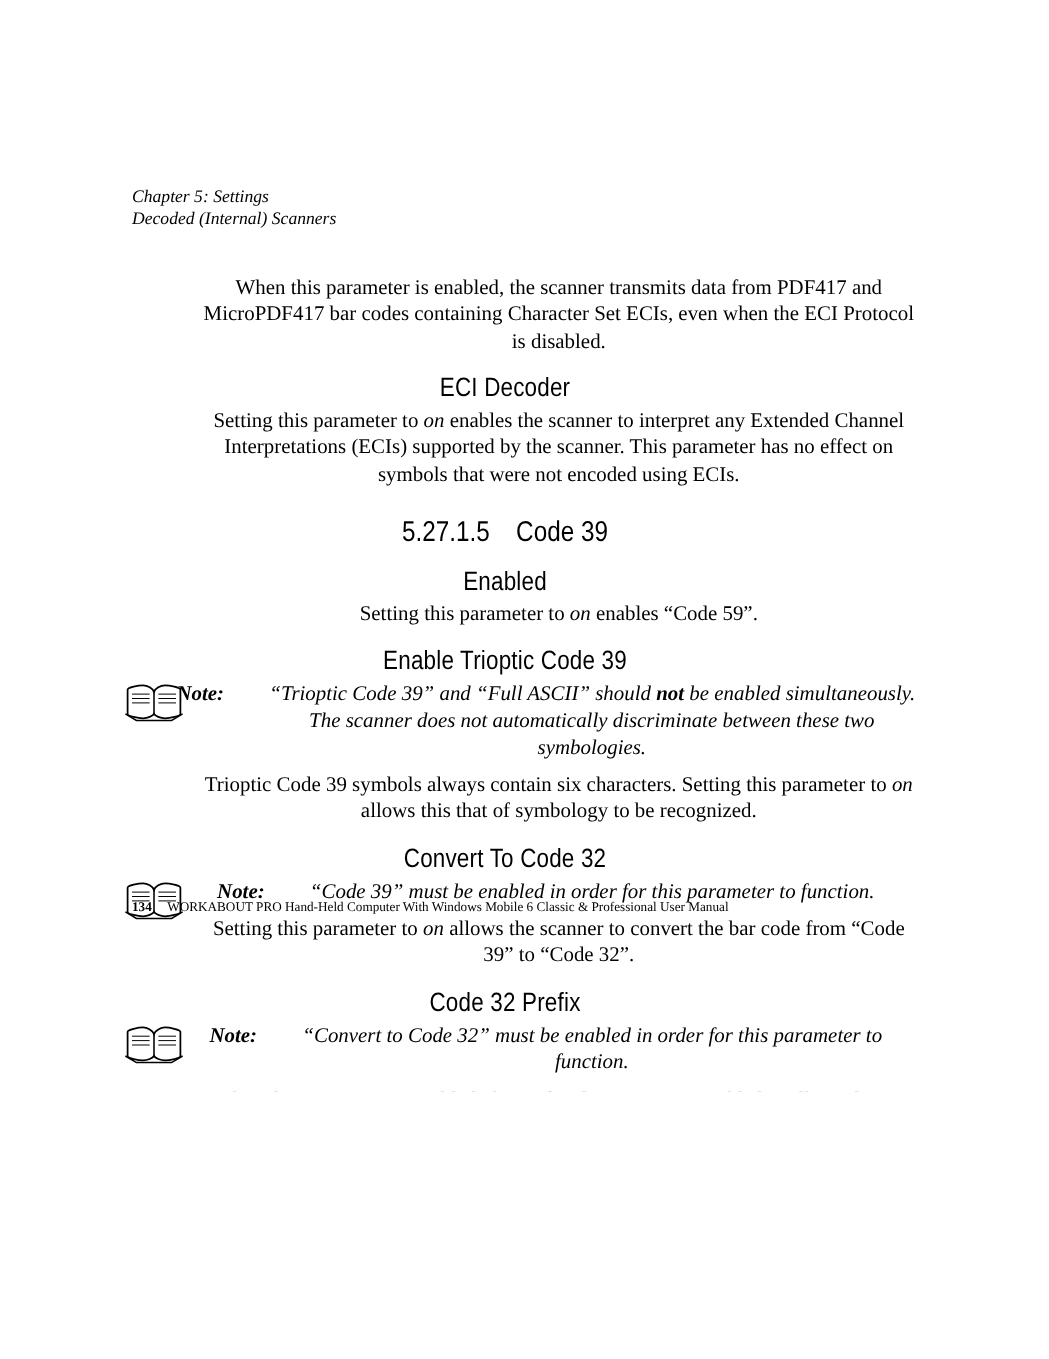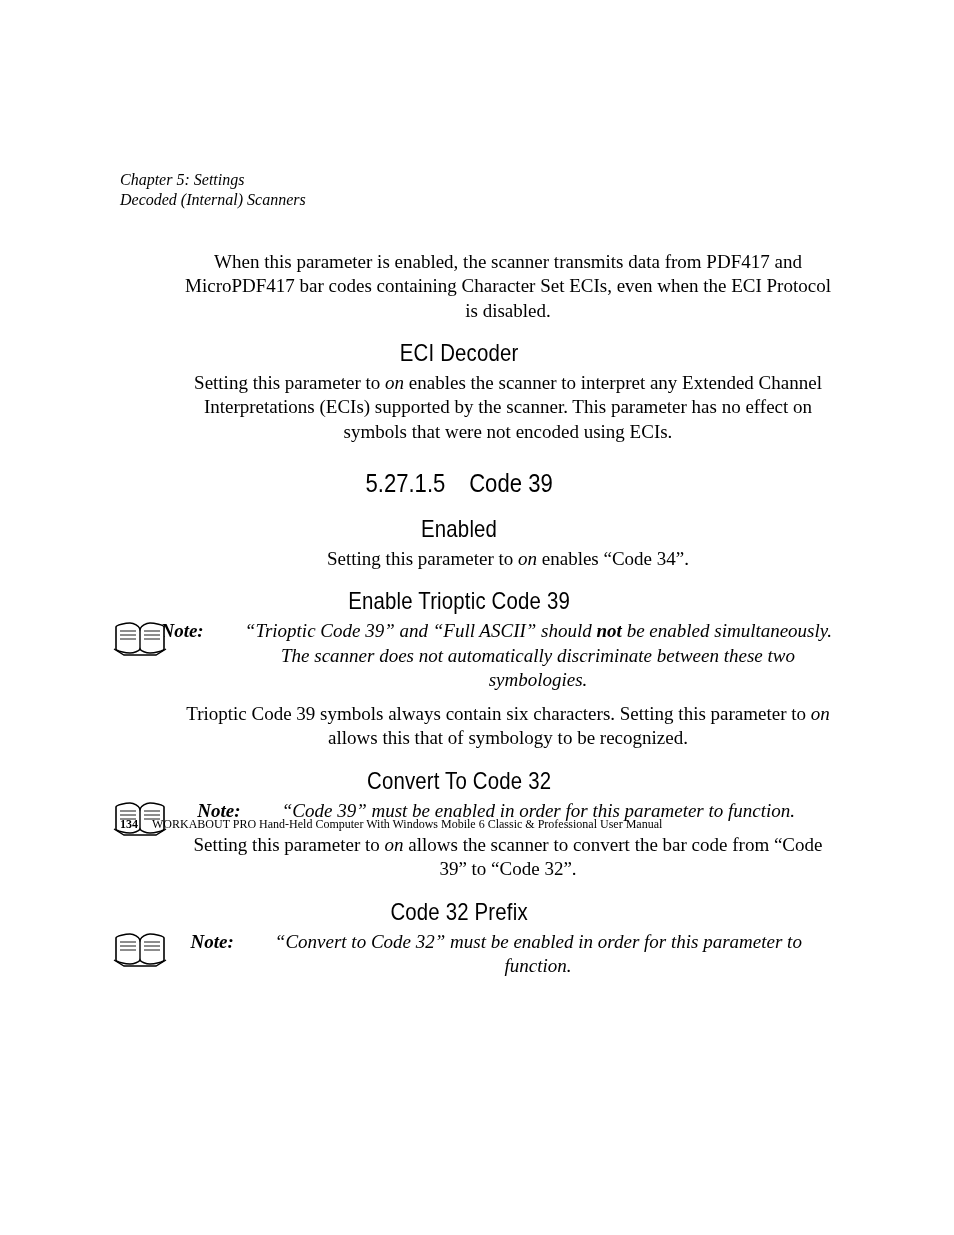--- a/index.html
+++ b/index.html
@@ -117,21 +117,21 @@
     <p class="para">
       <span>Setting this parameter to </span><em class="kw">on</em><span> enables the scanner to interpret any Extended Channel Interpretations (ECIs) supported by the scanner. This parameter has no effect on symbols that were not encoded using ECIs.</span>
     </p>
 
     <div class="h-sec">
       <span class="num">5.27.1.5</span><span>Code 39</span>
     </div>
 
     <div class="h-sub">Enabled</div>
     <p class="para">
-      <span>Setting this parameter to </span><em class="kw">on</em><span> enables “Code 34”.</span>
+      <span>Setting this parameter to </span><em class="kw">on</em><span> enables “Code 59”.</span>
     </p>
 
     <div class="h-sub">Enable Trioptic Code 39</div>
     <div class="note-row">
       <svg class="note-icon" viewBox="0 0 56 36">
         <path d="M4 6 C4 4 14 2 18 2 C22 2 27 5 28 8 C29 5 34 2 38 2 C42 2 52 4 52 6 L52 28 C52 30 42 32 38 32 C34 32 29 30 28 28 C27 30 22 32 18 32 C14 32 4 30 4 28 Z" fill="#fff" stroke="#000" stroke-width="1.6"></path>
         <path d="M28 8 L28 28" stroke="#000" stroke-width="1.4"></path>
         <path d="M8 10 L24 10 M8 14 L24 14 M8 18 L24 18 M32 10 L48 10 M32 14 L48 14 M32 18 L48 18" stroke="#000" stroke-width="0.9"></path>
         <path d="M2 28 L12 34 L44 34 L54 28" fill="none" stroke="#000" stroke-width="1.4"></path>
       </svg>

